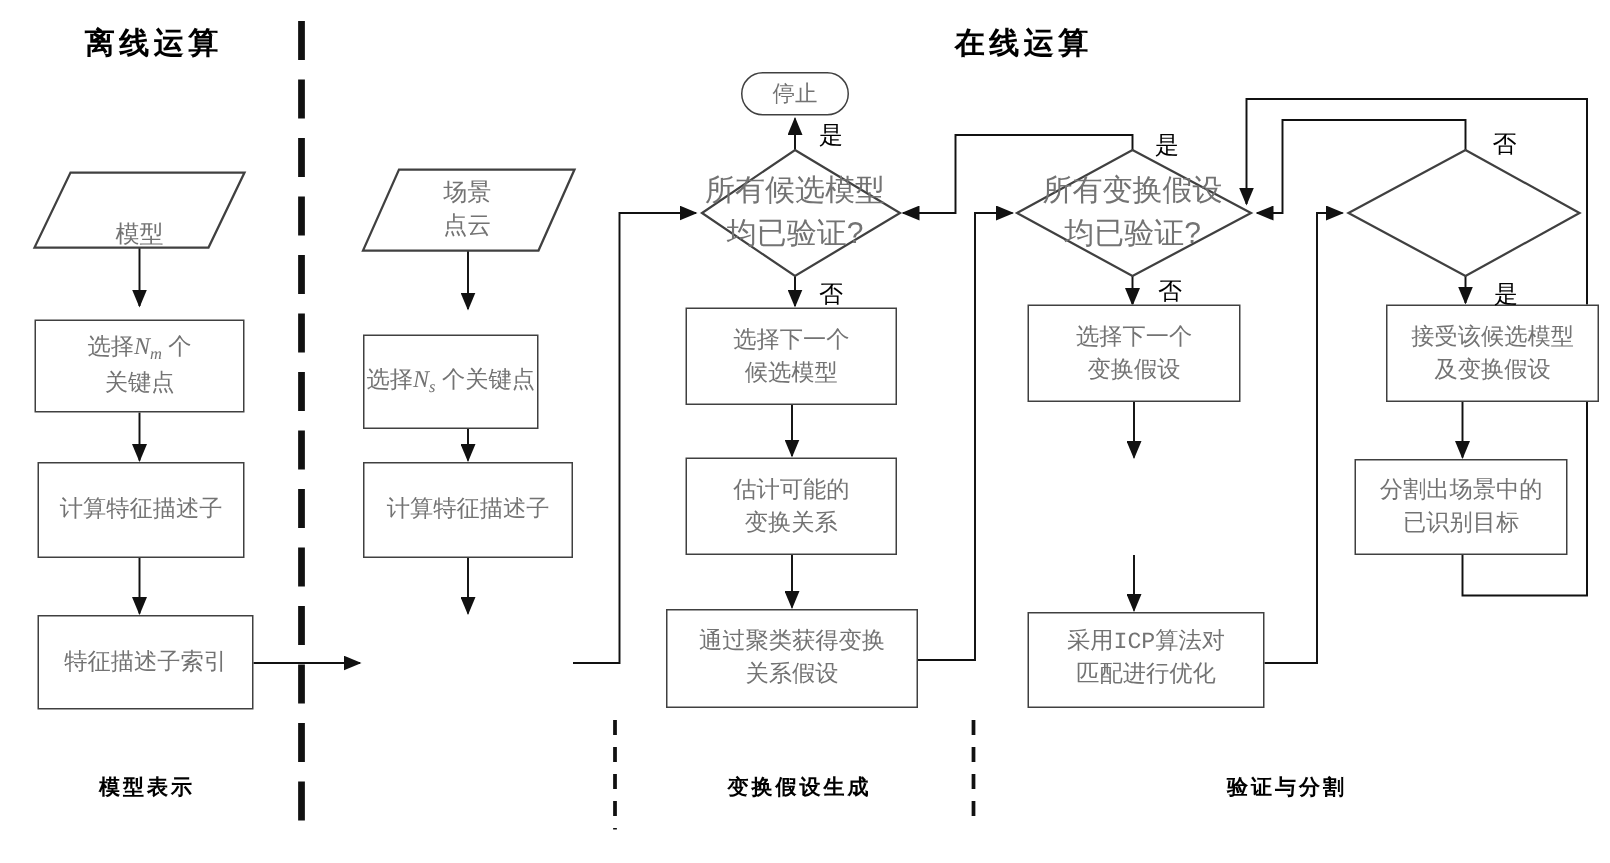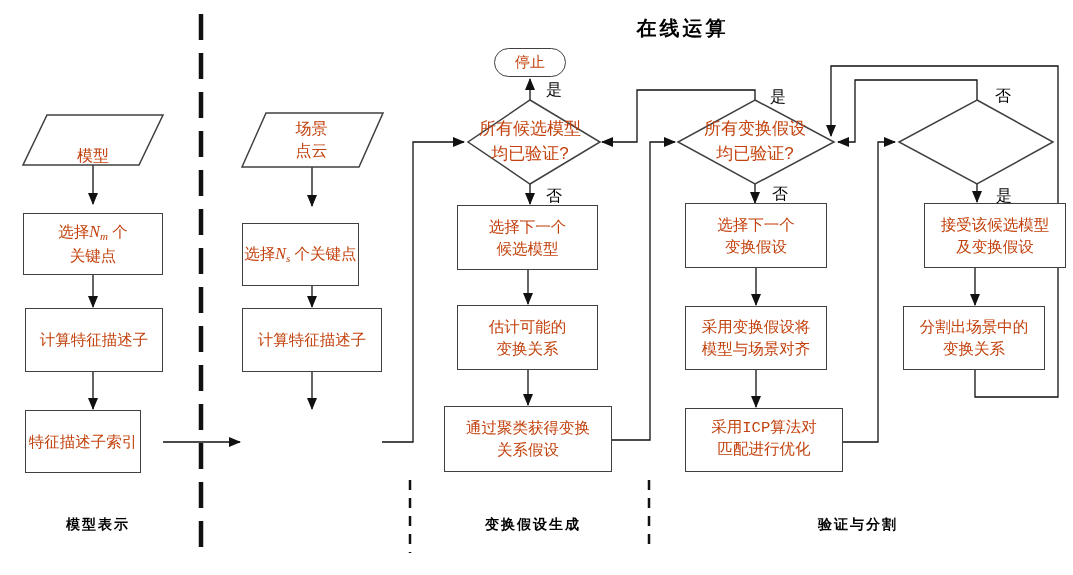--- a/index.html
+++ b/index.html
@@ -3,26 +3,26 @@
 <meta charset="utf-8">
 <style>
   html,body{margin:0;padding:0;background:#fff;}
   #canvas{
     position:relative;width:1073px;height:575px;background:#fff;overflow:hidden;
     font-family:"Liberation Sans","DejaVu Sans",sans-serif;color:#000;
   }
   #wires{position:absolute;left:0;top:0;z-index:1;}
   .node{
     position:absolute;z-index:2;display:flex;flex-direction:column;
-    align-items:center;justify-content:center;text-align:center;color:#c2410c;
+    align-items:center;justify-content:center;text-align:center;color:#737373;
   }
   .pbox{border:1.5px solid #404040;background:#fff;font-size:15.5px;line-height:1.4;box-sizing:border-box;}
   .plain{background:transparent;}
   .pre{white-space:pre-line;}
-  .dlabel{font-size:17px;line-height:1.45;}
+  .dlabel{font-size:20px;line-height:1.45;}
   .stadium{border:1.5px solid #404040;border-radius:15px;background:#fff;font-size:15px;box-sizing:border-box;}
   .toplabel{position:absolute;z-index:2;font-weight:bold;font-size:20px;letter-spacing:3px;text-align:center;}
   .seclabel{position:absolute;z-index:2;font-weight:bold;font-size:14px;letter-spacing:2px;text-align:center;}
   .yn{position:absolute;z-index:2;font-size:16px;}
   .nvar{font-family:"Liberation Serif","DejaVu Serif",serif;font-style:italic;font-size:16px;}
   .nsub{font-family:"Liberation Serif","DejaVu Serif",serif;font-style:italic;font-size:11px;vertical-align:-3px;}
   .cline{display:block;}
 </style>
 </head>
 <body>
@@ -67,33 +67,34 @@
 
     <g stroke="#404040" stroke-width="1.5" fill="#fff">
       <polygon points="47,115 163,115 139,165 23,165"></polygon>
       <polygon points="266,113 383,113 359,167 242,167"></polygon>
       <polygon points="530,100 600,142 530,184 468,142"></polygon>
       <polygon points="755,100 834,142 755,184 678,142"></polygon>
       <polygon points="977,100 1053,142 977,184 899,142"></polygon>
     </g>
   </svg>
 
+  <div class="toplabel" style="left:40px;top:15px;width:125px;">离线运算</div>
   <div class="toplabel" style="left:620px;top:15px;width:125px;">在线运算</div>
 
   <div class="node plain" style="left:23px;top:124px;width:140px;height:64px;font-size:16px;">
     <span class="pre">模型</span>
   </div>
   <div class="node pbox" style="left:23px;top:213px;width:140px;height:62px;">
     <span class="cline"><span>选择</span><span class="nvar">N</span><span class="nsub">m</span><span> 个</span></span>
     <span class="cline">关键点</span>
   </div>
   <div class="node pbox" style="left:25px;top:308px;width:138px;height:64px;">
     <span class="pre">计算特征描述子</span>
   </div>
-  <div class="node pbox" style="left:25px;top:410px;width:116px;height:63px;justify-content:center;">
+  <div class="node pbox" style="left:25px;top:410px;width:144px;height:63px;justify-content:center;">
     <span class="pre">特征描述子索引</span>
   </div>
 
   <div class="node plain" style="left:240px;top:113px;width:143px;height:54px;font-size:16px;line-height:1.4;">
     <span class="pre">场景
 点云</span>
   </div>
   <div class="node pbox" style="left:242px;top:223px;width:117px;height:63px;">
     <span class="cline"><span>选择</span><span class="nvar">N</span><span class="nsub">s</span><span> 个关键点</span></span>
   </div>
@@ -122,36 +123,32 @@
   </div>
 
   <div class="node plain dlabel" style="left:677px;top:100px;width:156px;height:84px;">
     <span class="pre">所有变换假设
 均已验证?</span>
   </div>
   <div class="node pbox" style="left:685px;top:203px;width:142px;height:65px;">
     <span class="pre">选择下一个
 变换假设</span>
   </div>
-  <div class="node pbox" style="left:685px;top:306px;width:142px;height:64px;">
-    <span class="pre">采用变换假设将
-模型与场景对齐</span>
-  </div>
   <div class="node pbox" style="left:685px;top:408px;width:158px;height:64px;font-family:Liberation Mono, monospace;">
     <span class="pre">采用ICP算法对
 匹配进行优化</span>
   </div>
 
   <div class="node pbox" style="left:905px;top:203px;width:142px;height:65px;margin-left:19px;">
     <span class="pre">接受该候选模型
 及变换假设</span>
   </div>
   <div class="node pbox" style="left:903px;top:306px;width:142px;height:64px;">
     <span class="pre">分割出场景中的
-变换关系</span>
+已识别目标</span>
   </div>
 
   <span class="yn" style="left:546px;top:80px;">是</span>
   <span class="yn" style="left:546px;top:186px;">否</span>
   <span class="yn" style="left:770px;top:87px;">是</span>
   <span class="yn" style="left:772px;top:184px;">否</span>
   <span class="yn" style="left:995px;top:86px;">否</span>
   <span class="yn" style="left:996px;top:186px;">是</span>
 
   <div class="seclabel" style="left:43px;top:516px;width:110px;">模型表示</div>

